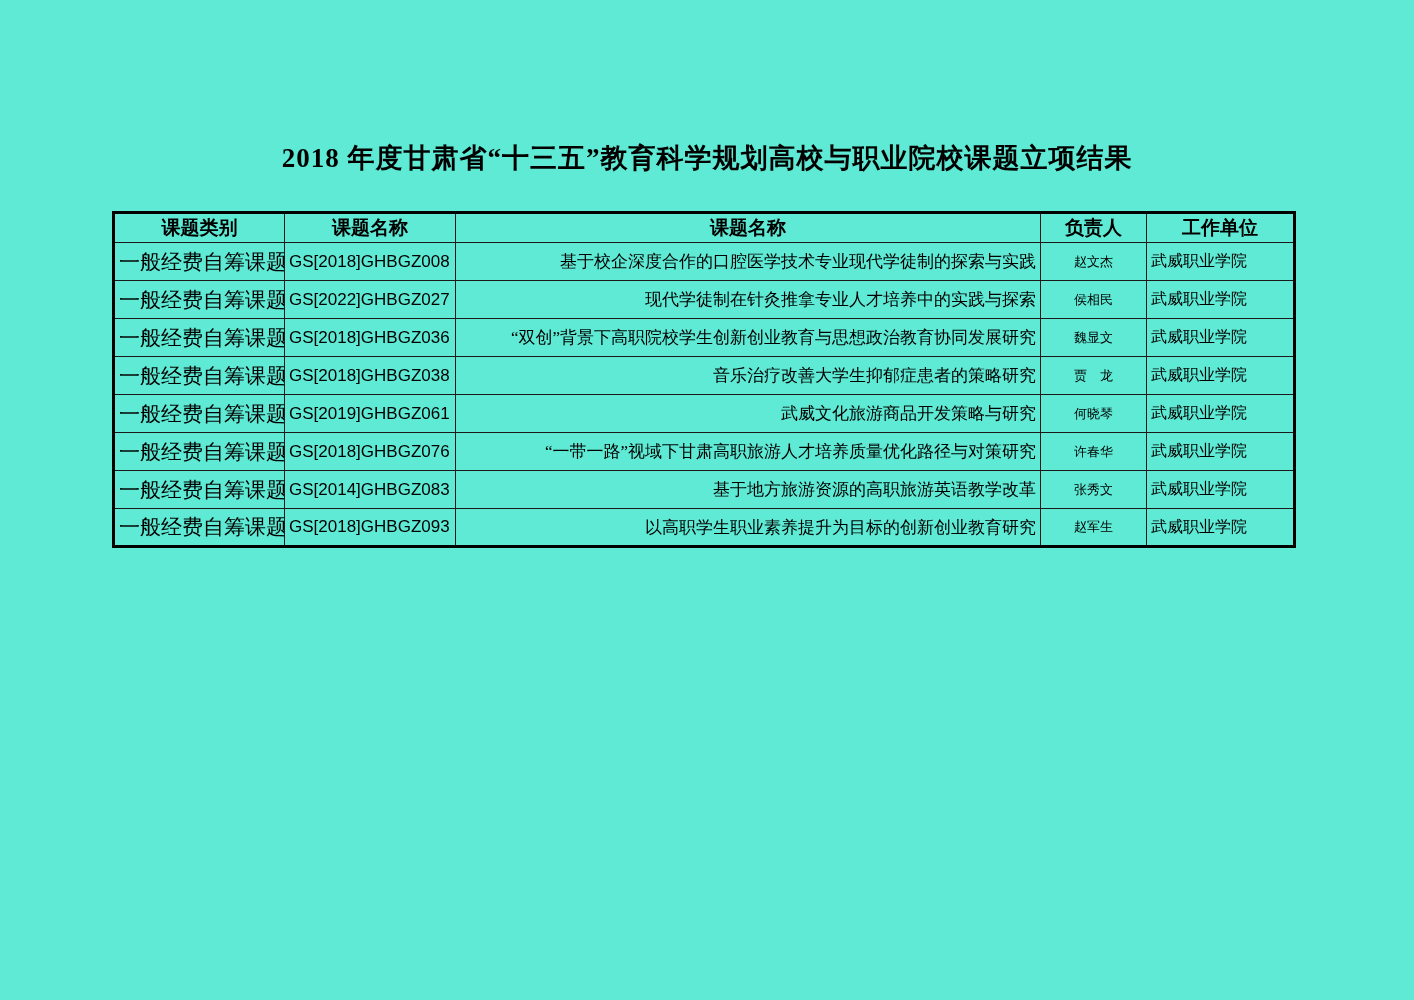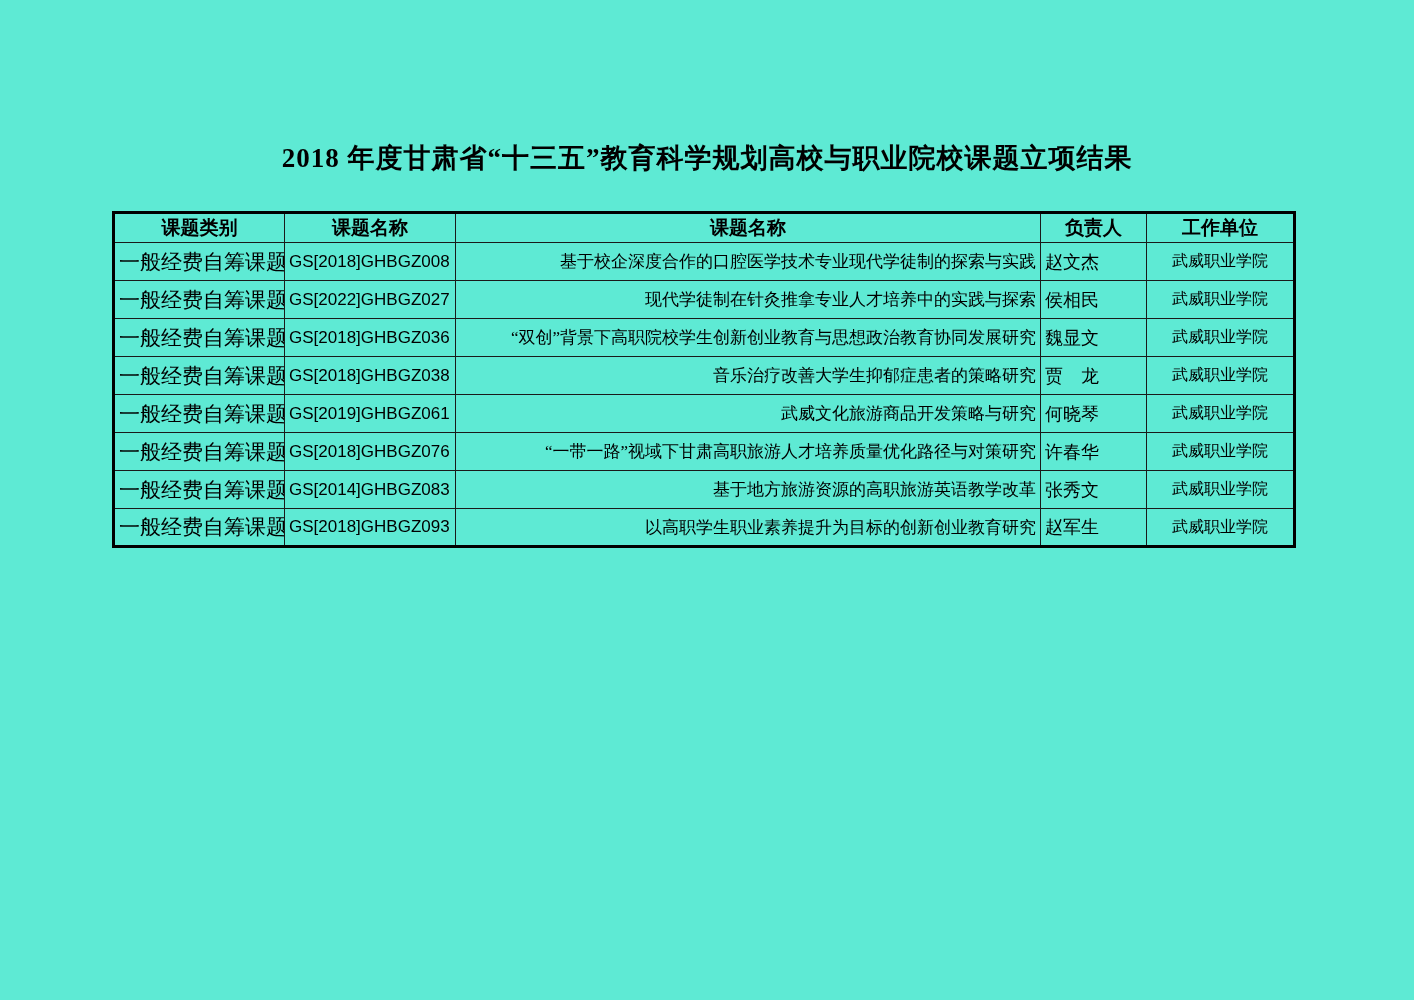--- a/index.html
+++ b/index.html
@@ -59,25 +59,25 @@
   td.c-num {
     font-size: 17px;
     font-family: "Liberation Sans", sans-serif;
   }
   td.c-name {
     text-align: right;
     font-size: 17px;
     padding-left: 9px;
   }
   td.c-leader {
-    text-align: left;
-    font-size: 18px;
+    text-align: center;
+    font-size: 13px;
   }
   td.c-unit {
-    text-align: center;
+    text-align: left;
     font-size: 16px;
   }
 </style>
 </head>
 <body>
 
 <div class="page">
 
   <h1 class="title">2018 年度甘肃省“十三五”教育科学规划高校与职业院校课题立项结果</h1>
 

